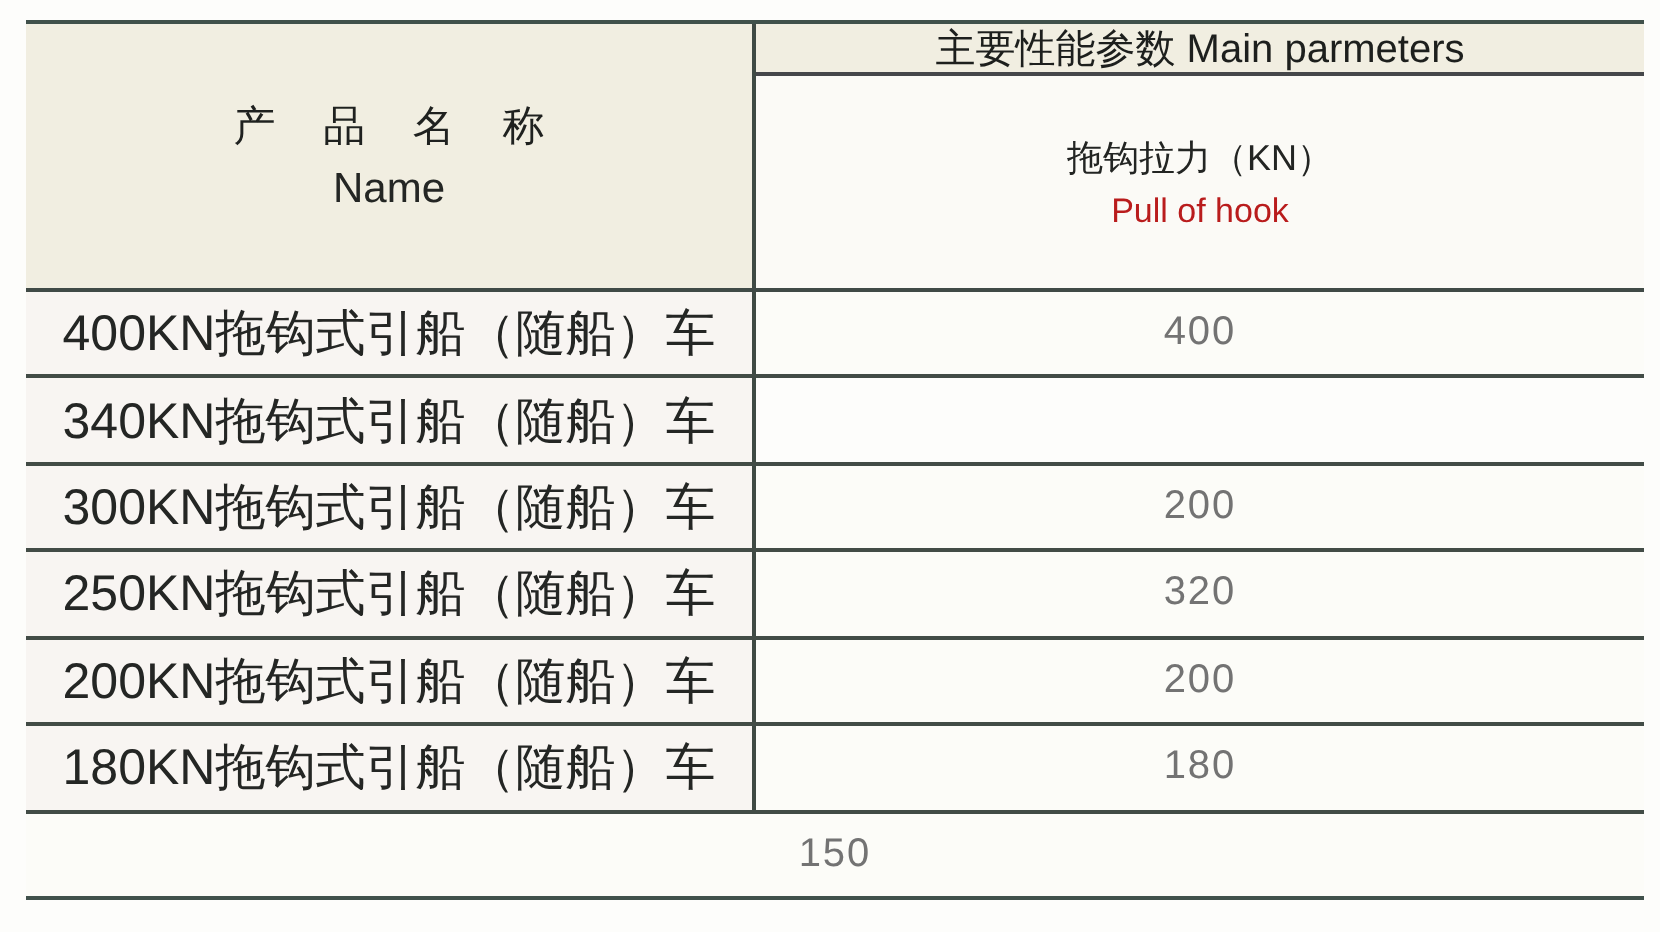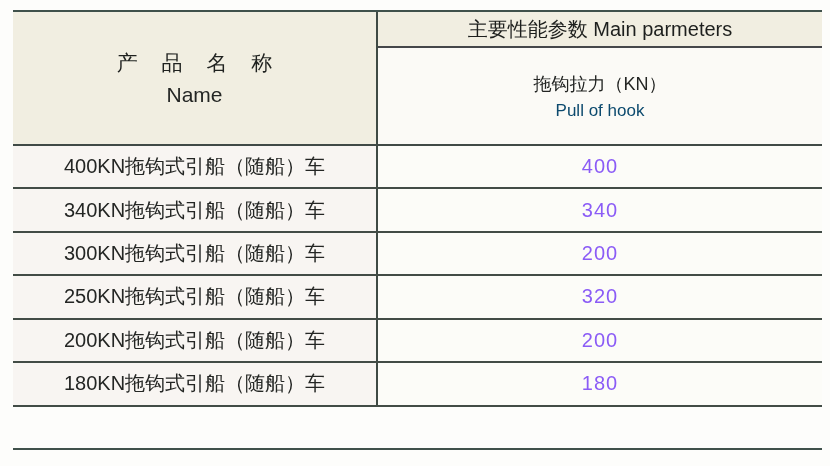--- a/index.html
+++ b/index.html
@@ -50,69 +50,69 @@
   .name-header .en {
     font-size: 21px;
     color: #242624;
   }
   .params-col {
     flex: 1;
     display: flex;
     flex-direction: column;
   }
   .params-title {
-    height: 36px;
+    height: 26px;
     background: #f1eee1;
     border-bottom: 2px solid #45474a;
     display: flex;
     align-items: center;
     justify-content: center;
     font-size: 20px;
     color: #1d1f1d;
   }
   .pull-header {
     flex: 1;
     background: #fbfaf6;
     display: flex;
     flex-direction: column;
     align-items: center;
     justify-content: center;
     gap: 5px;
   }
   .pull-header .zh { font-size: 18px; color: #232523; }
-  .pull-header .en { font-size: 17px; color: #0c4a6e; }
+  .pull-header .en { font-size: 17px; color: #b91c1c; }
   .rows {
     flex: 1;
     display: flex;
     flex-direction: column;
   }
   .row {
     flex: 1;
     display: flex;
     border-bottom: 2px solid #424c46;
   }
   .row:last-child { border-bottom: none; }
   .cell-name {
     width: 365px;
     background: #f8f5f2;
     border-right: 2px solid #3f4a44;
     display: flex;
     align-items: center;
     justify-content: center;
-    font-size: 20px;
+    font-size: 25px;
     color: #242624;
   }
   .cell-value {
     flex: 1;
     background: #fcfcf8;
     display: flex;
     align-items: center;
     justify-content: center;
     font-size: 20px;
-    color: #8b5cf6;
+    color: #737373;
     letter-spacing: 1px;
   }
 </style>
 </head>
 <body>
 
 <div class="page">
   <div class="tbl">
 
     <div class="header-band">
@@ -129,36 +129,36 @@
       </div>
     </div>
 
     <div class="rows">
       <div class="row">
         <div class="cell-name">400KN拖钩式引船（随船）车</div>
         <div class="cell-value">400</div>
       </div>
       <div class="row">
         <div class="cell-name">340KN拖钩式引船（随船）车</div>
-        <div class="cell-value">340</div>
       </div>
       <div class="row">
         <div class="cell-name">300KN拖钩式引船（随船）车</div>
         <div class="cell-value">200</div>
       </div>
       <div class="row">
         <div class="cell-name">250KN拖钩式引船（随船）车</div>
         <div class="cell-value">320</div>
       </div>
       <div class="row">
         <div class="cell-name">200KN拖钩式引船（随船）车</div>
         <div class="cell-value">200</div>
       </div>
       <div class="row">
         <div class="cell-name">180KN拖钩式引船（随船）车</div>
         <div class="cell-value">180</div>
       </div>
       <div class="row">
+        <div class="cell-value">150</div>
       </div>
     </div>
 
   </div>
 </div>
 
 </body></html>

